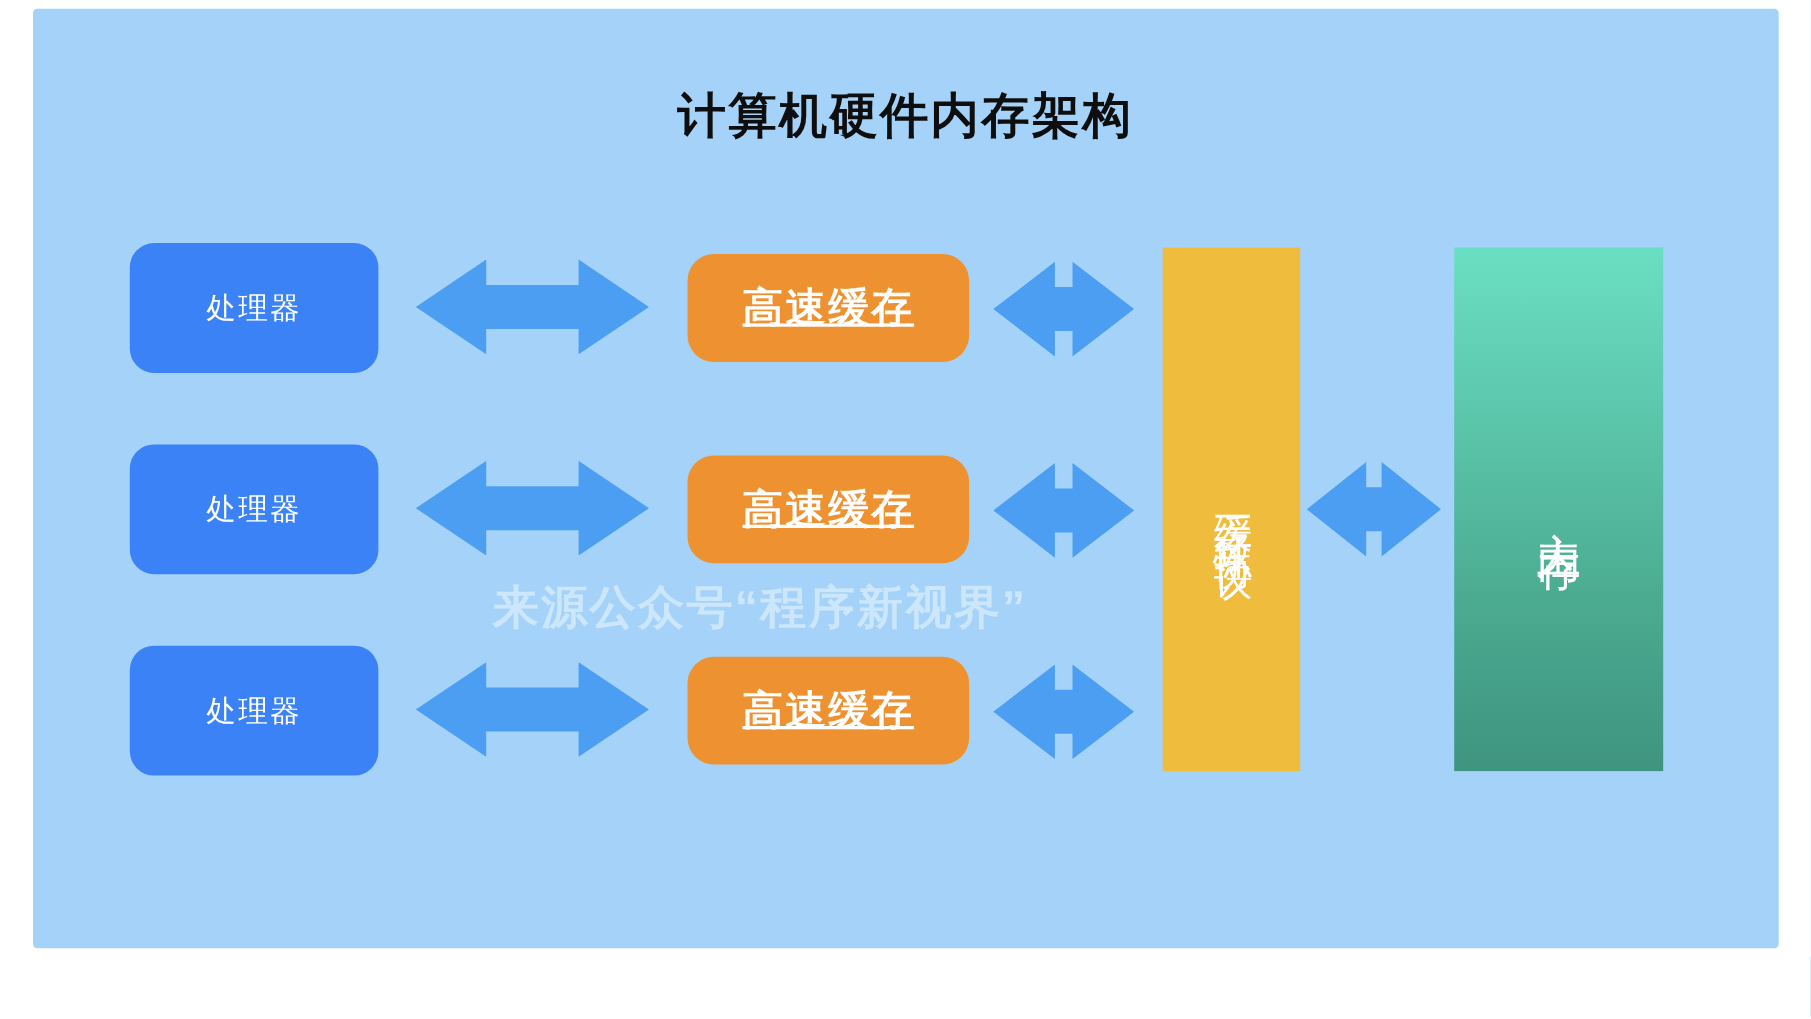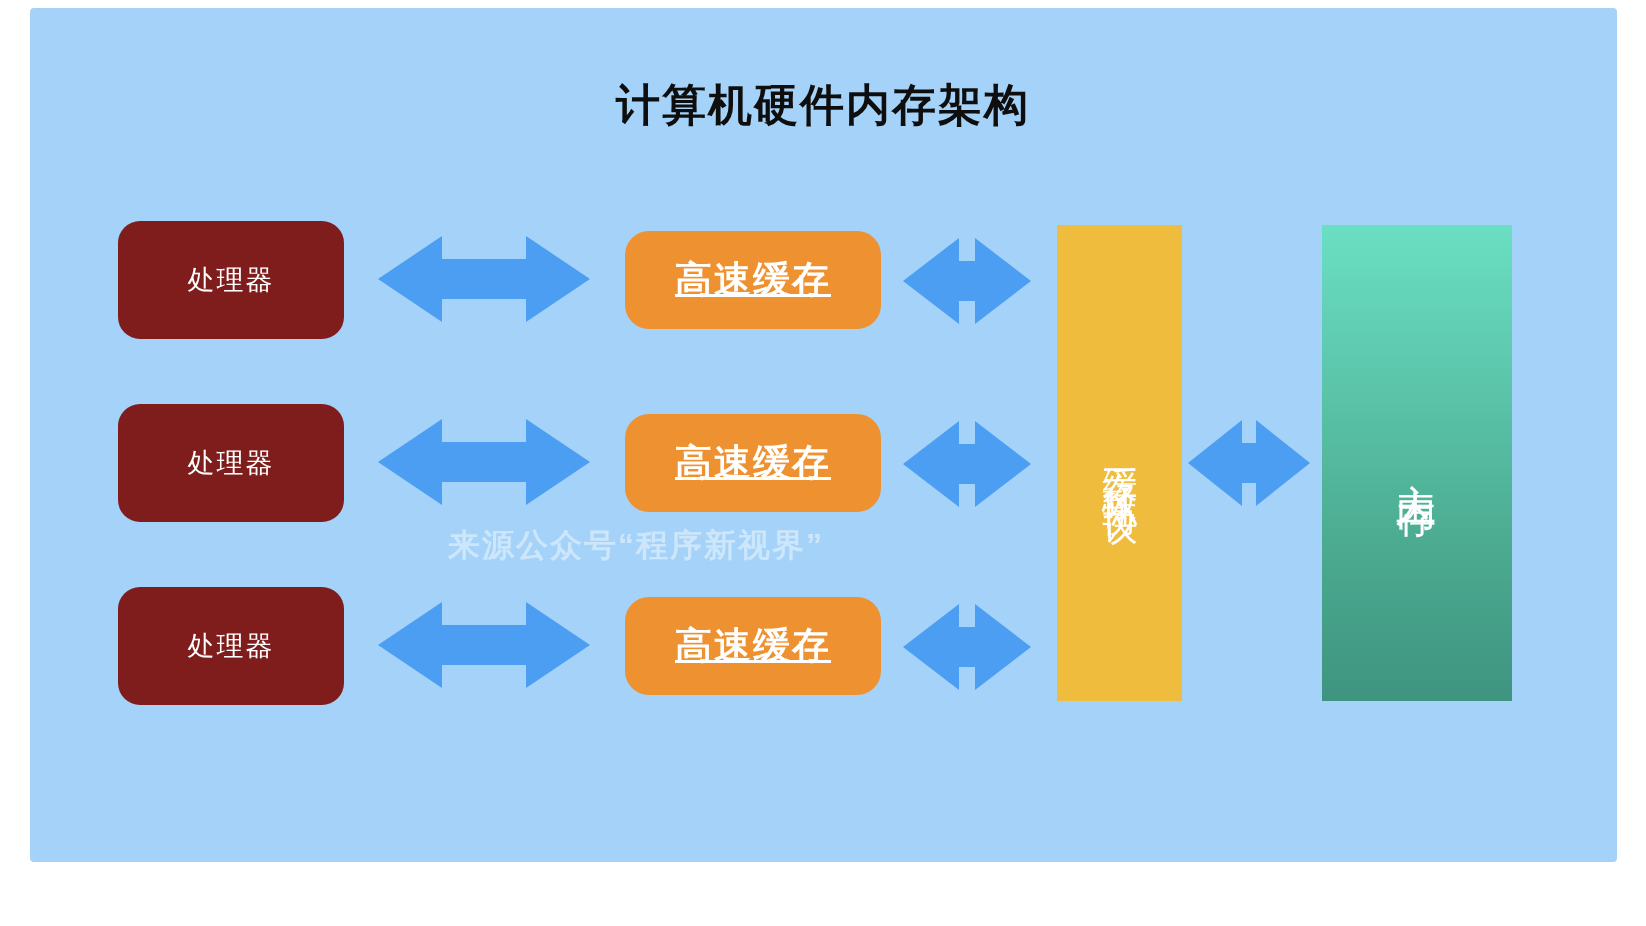--- a/index.html
+++ b/index.html
@@ -29,21 +29,21 @@
     font-size:44px;
     font-weight:bold;
     color:#0e0e0e;
     letter-spacing:2px;
   }
 
   .proc-box {
     position:absolute;
     left:118px;
     width:226px; height:118px;
-    background:#7f1d1d;
+    background:#3b82f6;
     border-radius:22px;
     display:flex; align-items:center; justify-content:center;
     color:#ffffff;
     font-size:27px;
     letter-spacing:2px;
   }
   .proc-1 { top:221px; }
   .proc-2 { top:404px; }
   .proc-3 { top:587px; }
 
@@ -100,21 +100,21 @@
     writing-mode:vertical-rl;
     text-orientation:upright;
     color:#ffffff;
     font-size:40px;
     letter-spacing:8px;
   }
 
   .watermark {
     position:absolute;
     left:448px; top:524px;
-    font-size:32px;
+    font-size:42px;
     font-weight:bold;
     letter-spacing:2px;
     color:rgba(236,246,253,0.55);
     pointer-events:none;
     white-space:nowrap;
   }
 </style>
 </head>
 <body>
 

